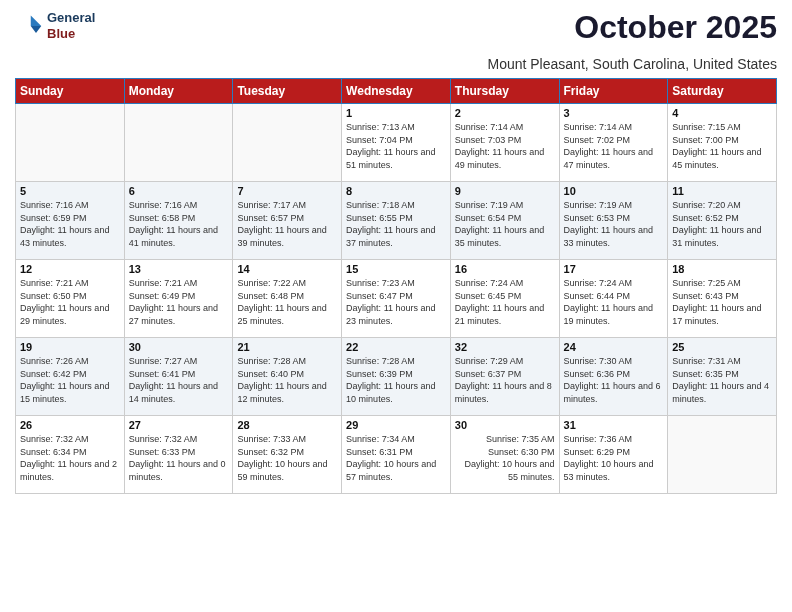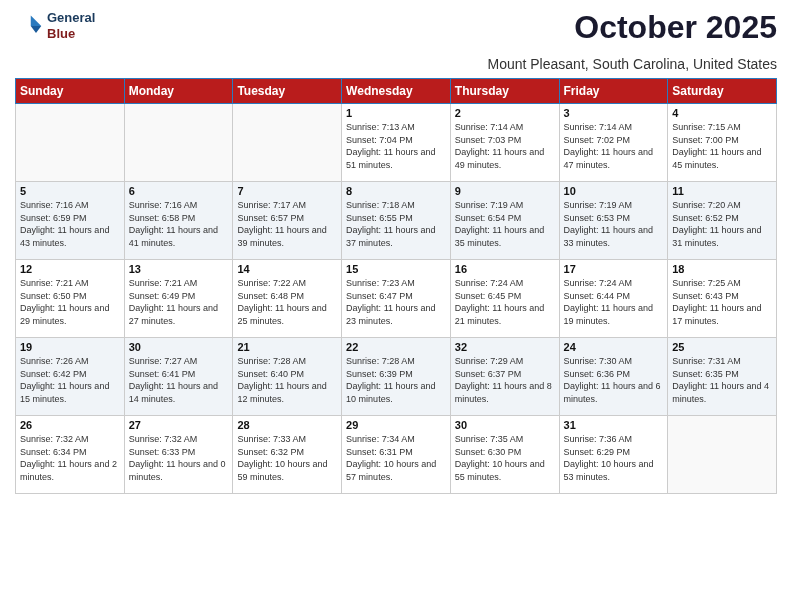--- a/index.html
+++ b/index.html
@@ -313,21 +313,21 @@
 Daylight: 10 hours and 59 minutes.</div>
           </td>
           <td>
             <div class="day-number">29</div>
             <div class="day-info" style="white-space: pre-line;">Sunrise: 7:34 AM
 Sunset: 6:31 PM
 Daylight: 10 hours and 57 minutes.</div>
           </td>
           <td>
             <div class="day-number">30</div>
-            <div class="day-info" style="white-space: pre-line;">Sunrise: 7:35 AM
+            <div class="day-info" style="white-space: pre-line; text-align: right;">Sunrise: 7:35 AM
 Sunset: 6:30 PM
 Daylight: 10 hours and 55 minutes.</div>
           </td>
           <td>
             <div class="day-number">31</div>
             <div class="day-info" style="white-space: pre-line;">Sunrise: 7:36 AM
 Sunset: 6:29 PM
 Daylight: 10 hours and 53 minutes.</div>
           </td>
           <td class="empty-cell"></td>

